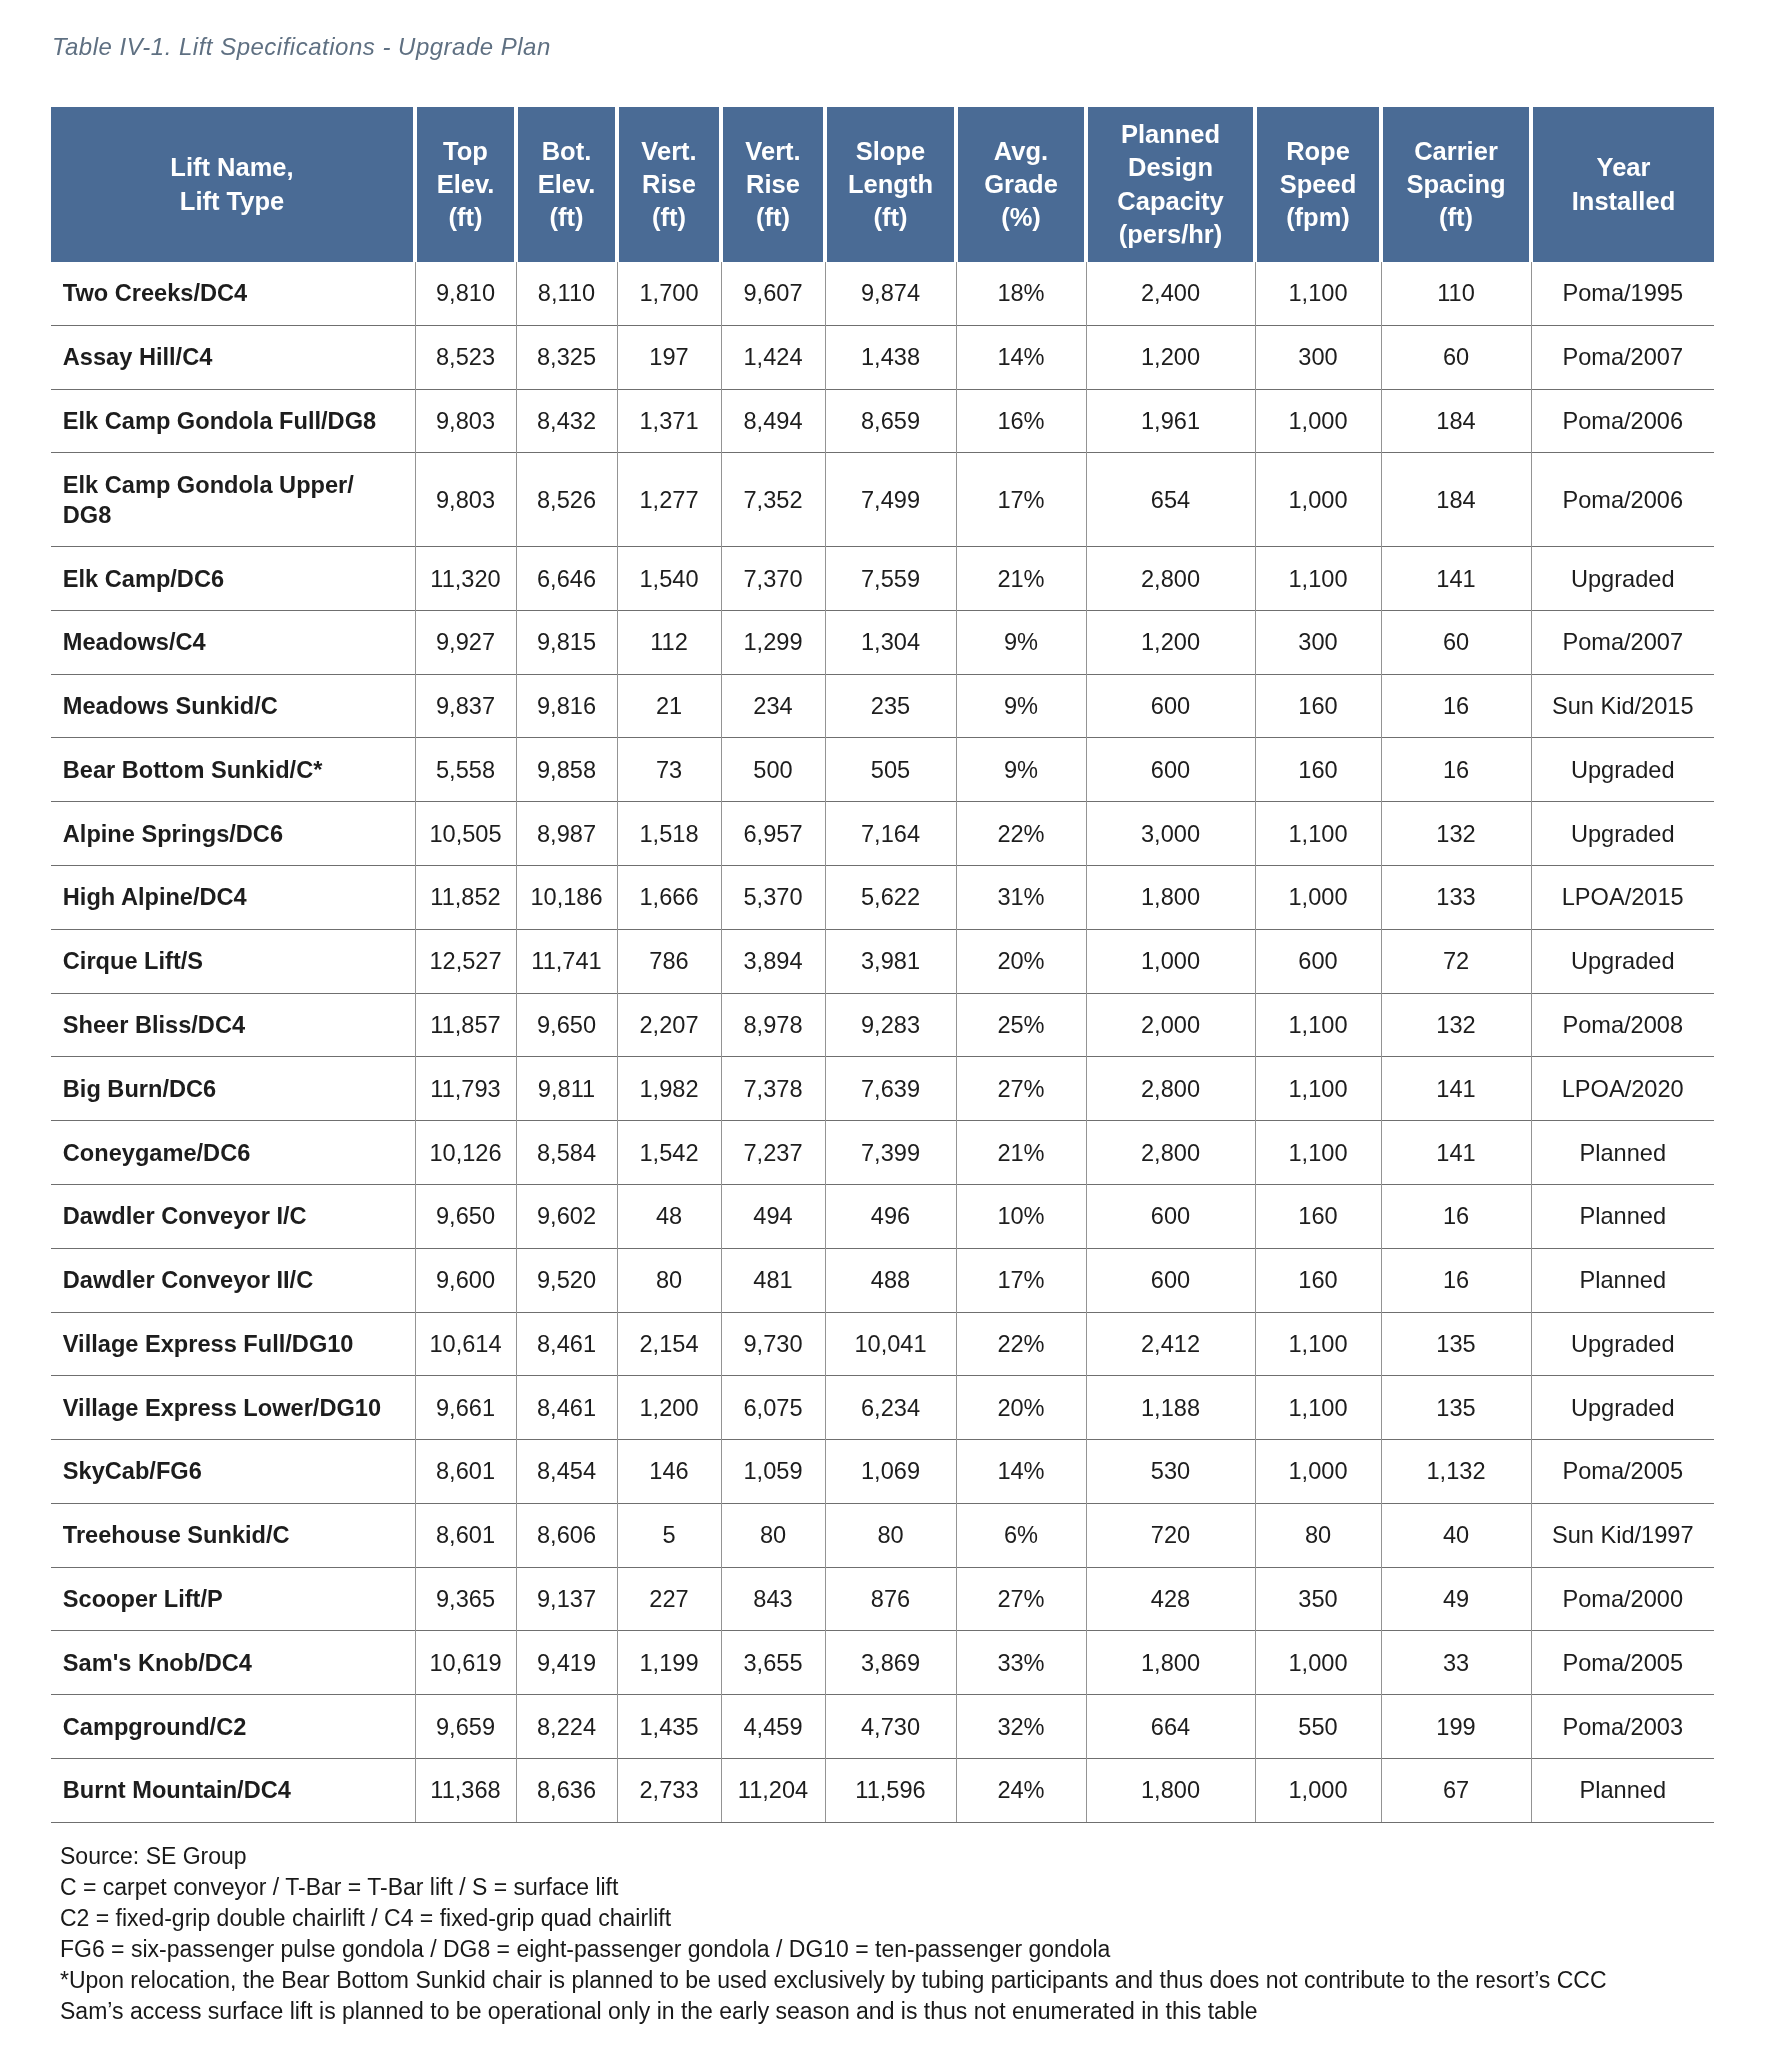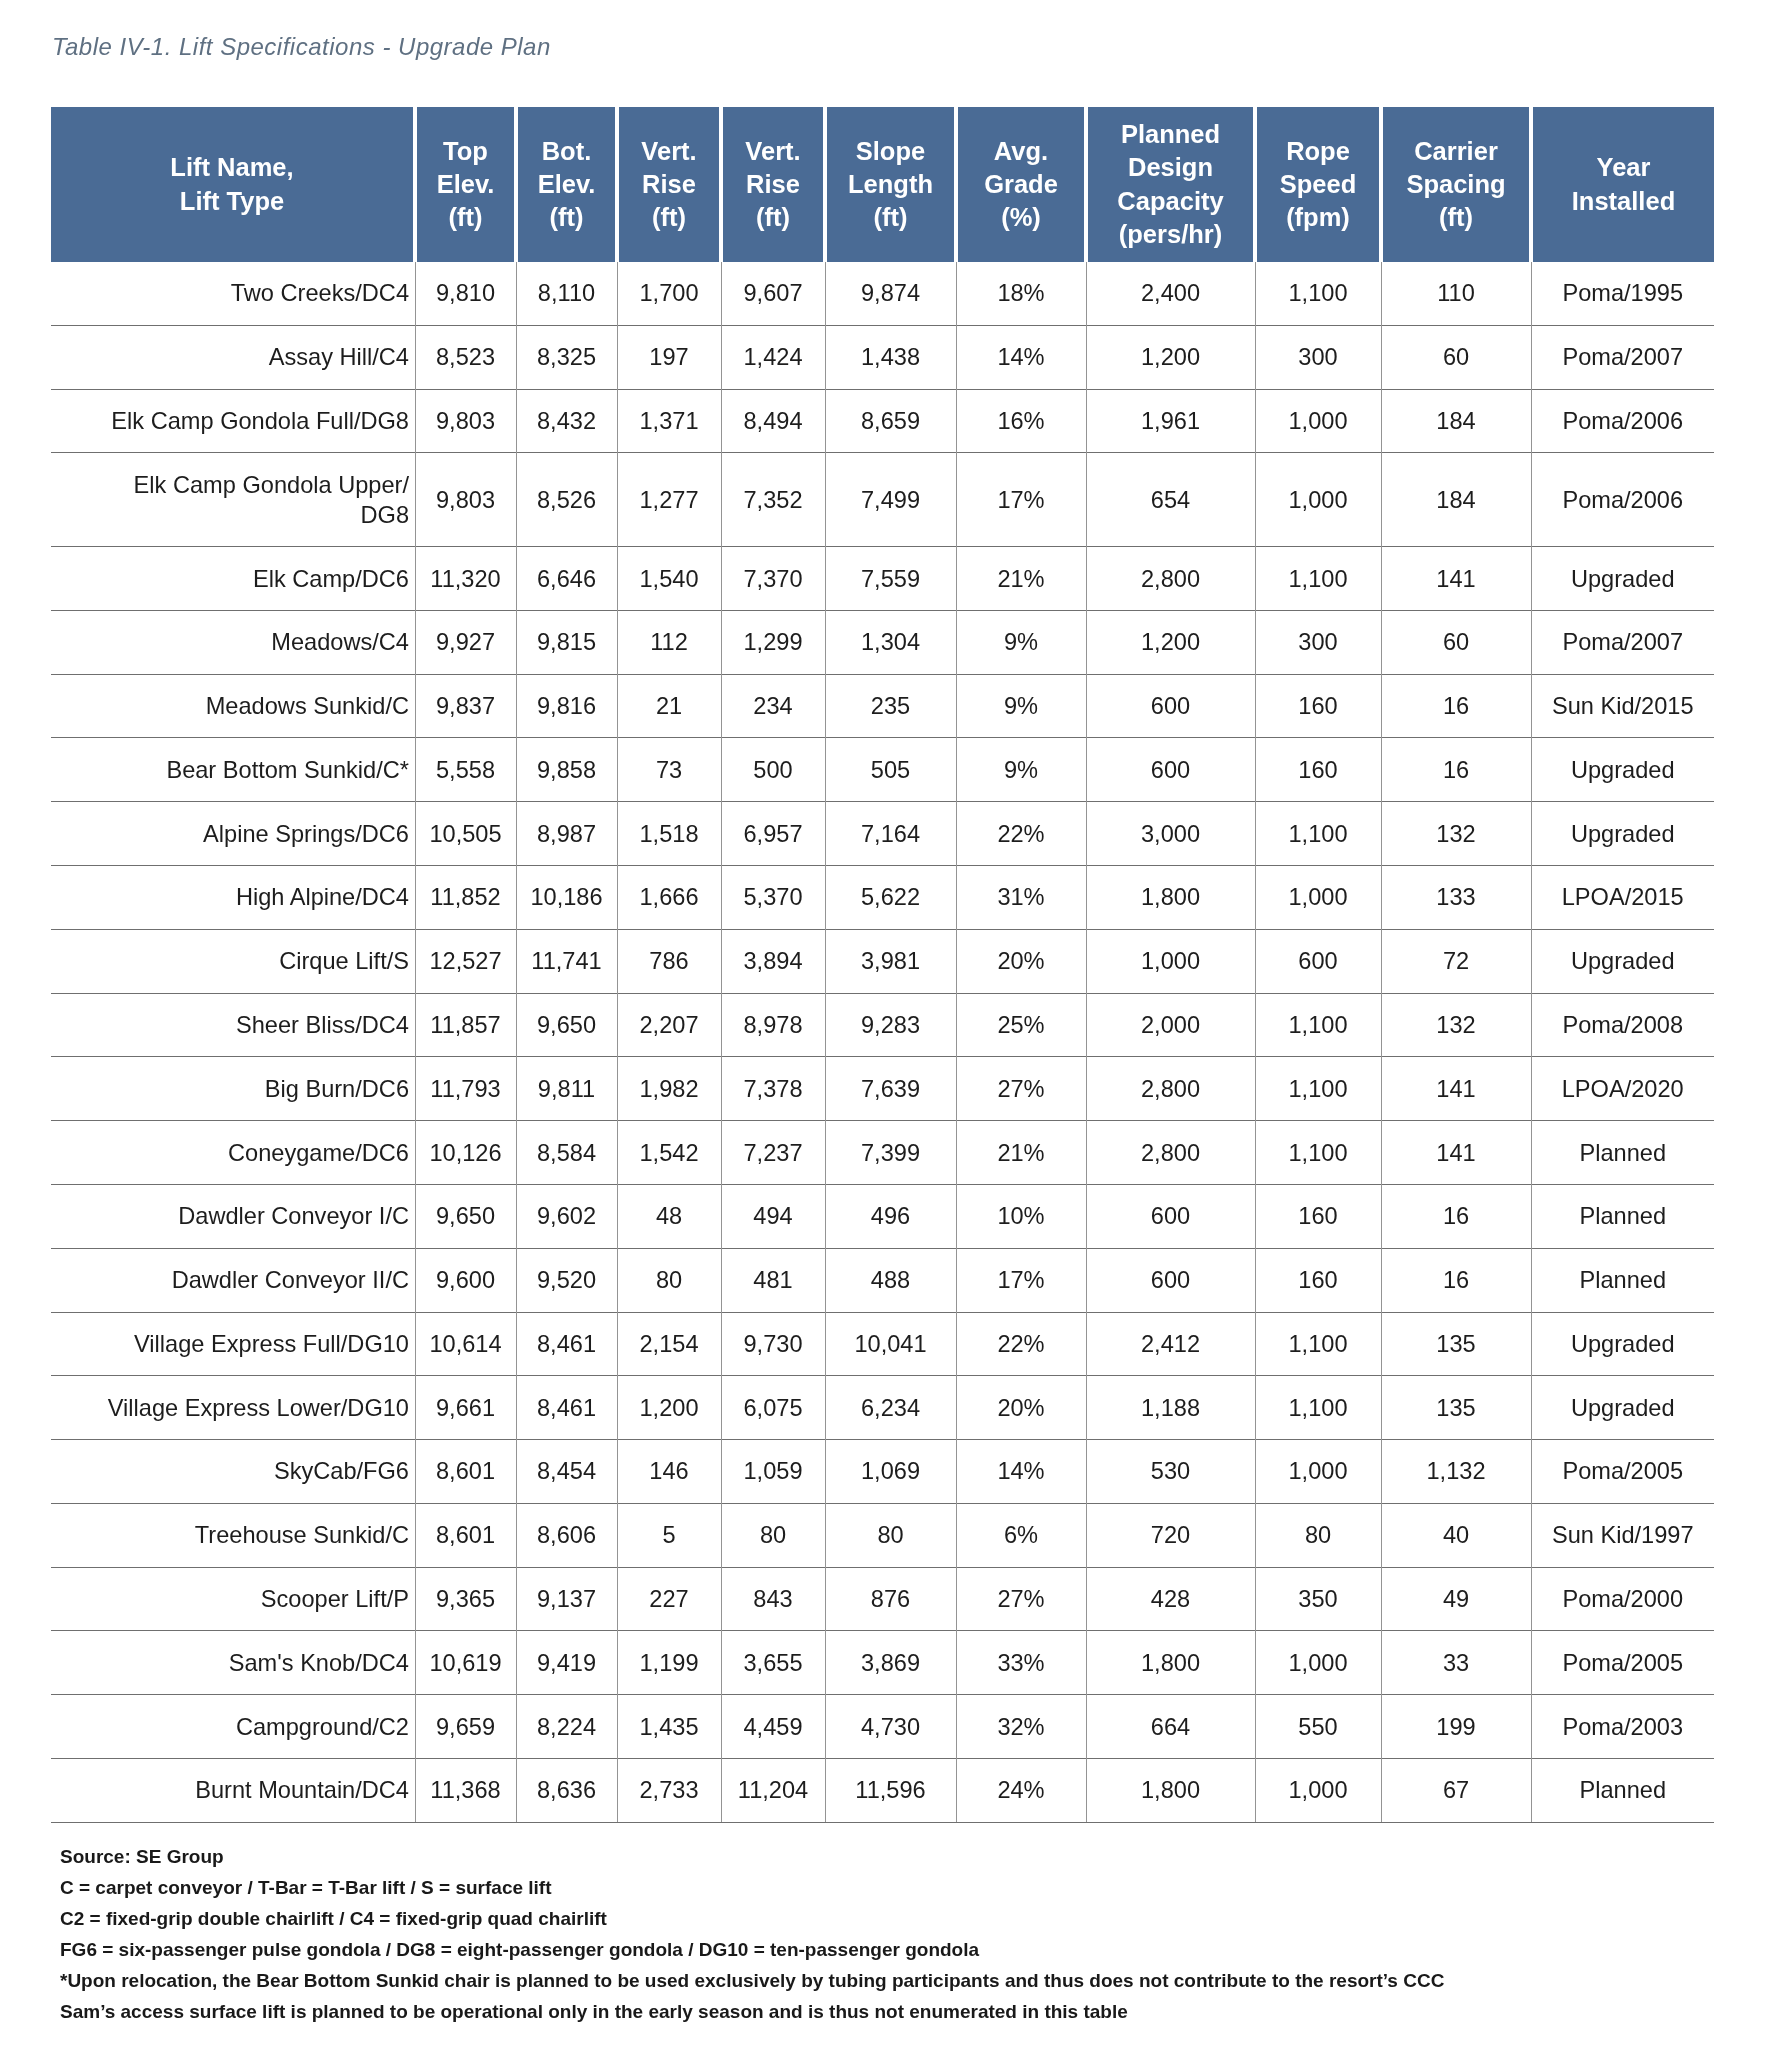--- a/index.html
+++ b/index.html
@@ -40,27 +40,28 @@
   .spec-table tbody td{
     font-size:23.6px;line-height:30px;color:#1d1d1d;
     text-align:center;vertical-align:middle;
     padding:16.4px 7.3px;
     border-top:1.8px solid #6f6f6f;
   }
   .spec-table tbody tr:first-child td{border-top:none;}
   .spec-table tbody tr:last-child td{border-bottom:1.8px solid #6f6f6f;margin-top:36px;}
   .spec-table tbody td + td{border-left:0.9px solid #949494;}
   .spec-table tbody td.name{
-    text-align:right;padding-left:11.8px;padding-right:5.5px;
+    text-align:left;padding-left:11.8px;padding-right:5.5px;
     white-space:pre-line;
+    font-weight:bold;
   }
 
   .footnotes{
     position:absolute;left:60px;top:1841px;width:1664px;
-    font-size:19px;line-height:31px;color:#191919;font-weight:bold;
+    font-size:23px;line-height:31px;color:#191919;
   }
   .footnotes .fn{white-space:nowrap;}
 </style>
 </head>
 <body>
 
 <div class="page">
 
   <div class="doc-title">Table IV-1. Lift Specifications - Upgrade Plan</div>
 

